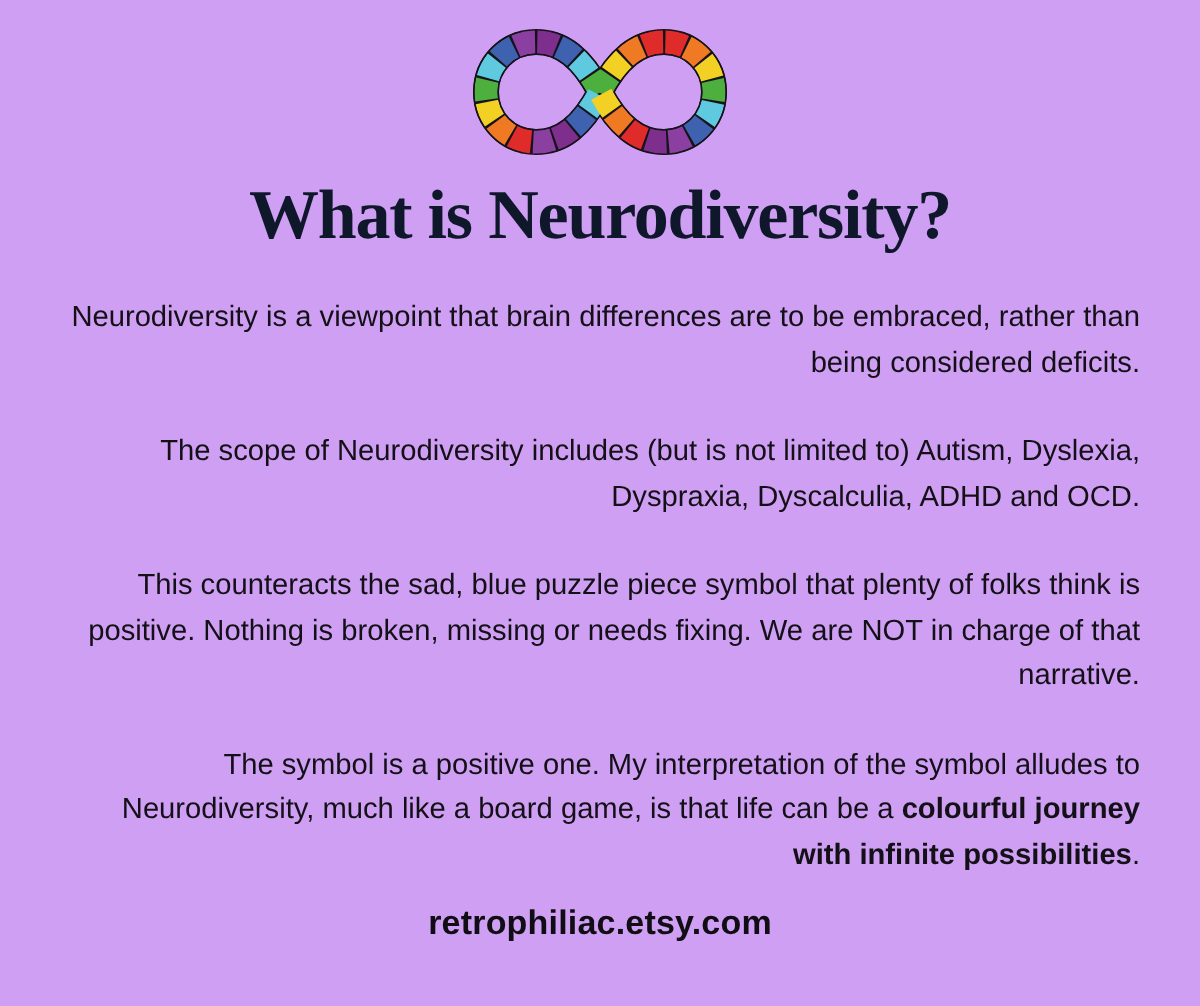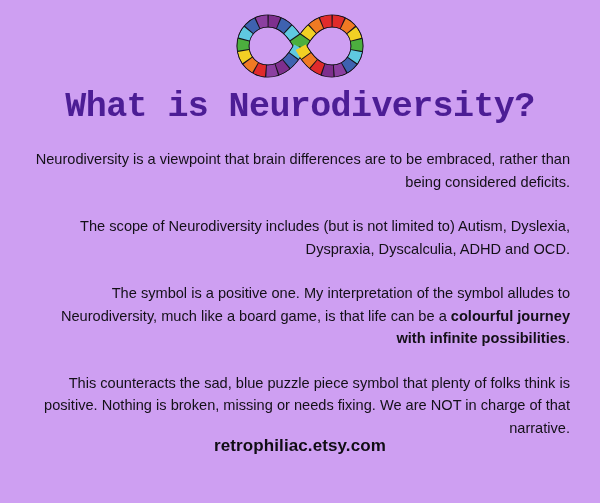--- a/index.html
+++ b/index.html
@@ -32,25 +32,25 @@
   }
   #symbol-wrap svg {
     display: block;
     width: 130px;
     height: 64px;
   }
 
   
   #title {
     margin: 10px 0 0 0;
-    font-family: Liberation Mono, monospace;
+    font-family: Liberation Serif, serif;
     font-size: 35px;
     font-weight: 700;
     letter-spacing: -0.6px;
-    color: #4c1d95;
+    color: #0f172a;
     text-align: center;
     line-height: 1.12;
     white-space: nowrap;
   }
 
   
   #copy {
     margin-top: 21px;
     width: 540px;
     text-align: right;
@@ -67,21 +67,21 @@
   }
   .para b {
     font-weight: 700;
   }
 
   
   #footer {
     position: absolute;
     left: 0;
     right: 0;
-    top: 436px;
+    top: 452px;
     text-align: center;
     font-family: "Liberation Sans", sans-serif;
     font-size: 17px;
     font-weight: 700;
     color: #100d14;
     letter-spacing: 0.1px;
   }
 </style>
 </head>
 <body>
@@ -418,19 +418,19 @@
                  C244,92 222,114 194,114
                  C168,114 148,98 130,64 Z" fill="none" stroke="#17131c" stroke-width="26" stroke-opacity="1" mask="url(#rimmask)"></path>
       </svg>
   </div>
 
   <h1 id="title">What is Neurodiversity?</h1>
 
   <div id="copy">
     <p class="para">Neurodiversity is a viewpoint that brain differences are to be embraced, rather than being considered deficits.</p>
     <p class="para">The scope of Neurodiversity includes (but is not limited to) Autism, Dyslexia, Dyspraxia, Dyscalculia, ADHD and OCD.</p>
+    <p class="para">This counteracts the sad, blue puzzle piece symbol that plenty of folks think is positive. Nothing is broken, missing or needs fixing. We are NOT in charge of that narrative.</p>
     <p class="para"><span>The symbol is a positive one. My interpretation of the symbol alludes to Neurodiversity, much like a board game, is that life can be a </span><b>colourful journey with infinite possibilities</b><span>.</span></p>
-    <p class="para">This counteracts the sad, blue puzzle piece symbol that plenty of folks think is positive. Nothing is broken, missing or needs fixing. We are NOT in charge of that narrative.</p>
   </div>
 
   <div id="footer">retrophiliac.etsy.com</div>
 
 </div>
 
 </body></html>

